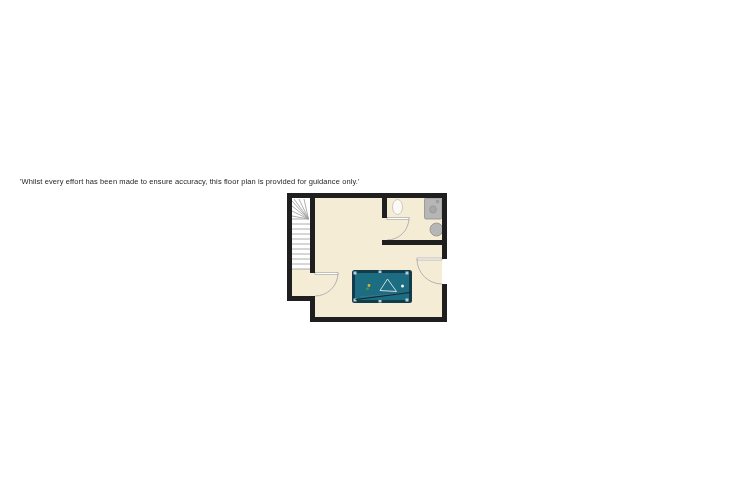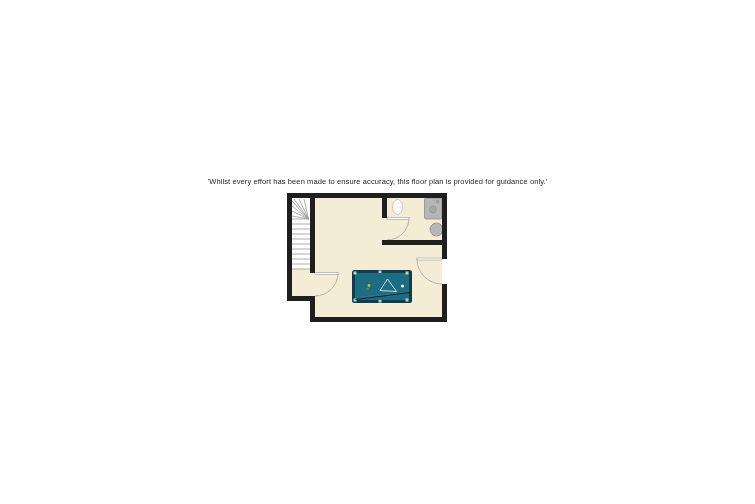--- a/index.html
+++ b/index.html
@@ -6,24 +6,24 @@
   body {
     width: 755px; height: 504px;
     background: #ffffff;
     position: relative;
     overflow: hidden;
     font-family: "Liberation Sans", sans-serif;
   }
   .disclaimer {
     position: absolute;
     top: 177px; left: 0; right: 0;
-    text-align: center;
     font-size: 7.5px;
     letter-spacing: 0.1px;
     color: var(--text, #262626);
+    padding-left: 20px;
   }
   .plan {
     position: absolute;
     left: 287px; top: 193px;
     width: 160px; height: 129px;
   }
   .plan svg { display: block; width: 100%; height: 100%; }
 
   
   .floor      { fill: var(--floor, #f5ecd6); }

